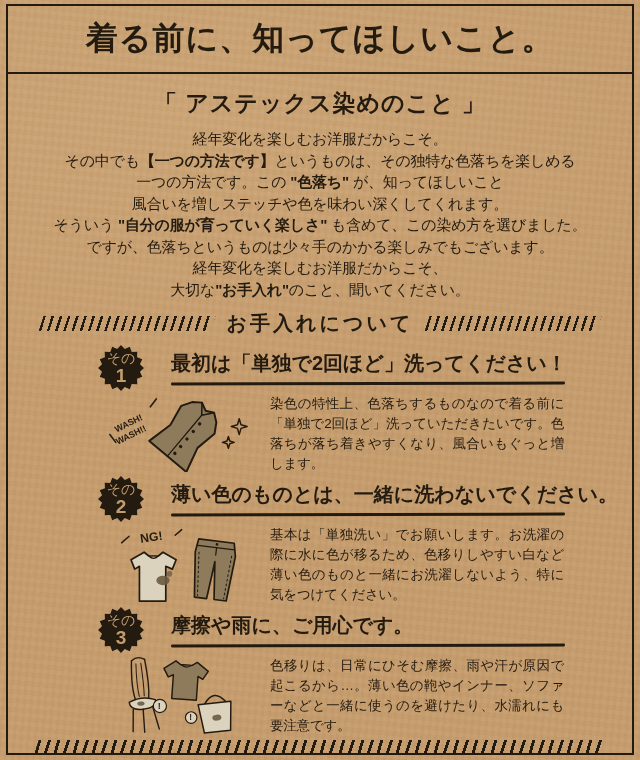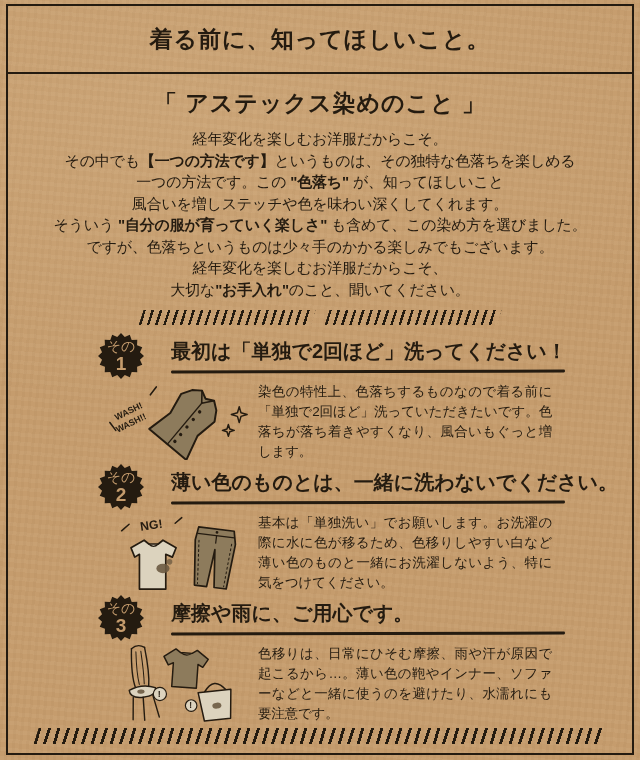--- a/index.html
+++ b/index.html
@@ -22,21 +22,21 @@
   }
   .frame{
     position:absolute;left:6px;right:6px;top:4px;bottom:5px;
     border:2.5px solid var(--ink);overflow:hidden;
   }
   .title-bar{
     height:66px;border-bottom:2.5px solid var(--ink);
     display:flex;align-items:center;justify-content:center;
   }
   .title-bar h1{
-    margin:0;font-size:23px;font-weight:800;letter-spacing:1px;
+    margin:0;font-size:32px;font-weight:800;letter-spacing:1px;
   }
   .content{padding:0 20px;}
   .intro-heading{
     margin:14px 0 0;text-align:center;font-size:23px;font-weight:800;letter-spacing:1px;
   }
   .intro-text{margin-top:9px;text-align:center;}
   .iline{font-size:15px;line-height:21.5px;letter-spacing:-0.2px;white-space:nowrap;}
   .iline .b{font-weight:800;}
   .section-header{
     margin:10px 0 8px;display:flex;align-items:center;justify-content:center;gap:14px;
@@ -56,21 +56,21 @@
   }
   .badge-label{font-size:14px;line-height:1;}
   .badge-num{font-size:19px;font-weight:bold;line-height:1;margin-top:1px;}
   .head-text{padding-top:5px;margin-left:19px;}
   .care-item h3{margin:0;font-size:20px;font-weight:800;white-space:nowrap;}
   .underline{width:394px;height:3px;background:var(--ink);margin-top:5px;border-radius:2px/3px;transform:rotate(-.15deg);}
   .item-row{display:flex;margin-top:2px;align-items:flex-start;}
   .illus{width:152px;height:79px;flex:none;margin-left:4px;}
   .illus svg{width:100%;height:100%;display:block;}
   .item-body{
-    width:294px;margin:1px 4px 0;font-size:13.5px;line-height:20px;letter-spacing:-0.2px;
+    width:294px;margin:1px 16px 0;font-size:13.5px;line-height:20px;letter-spacing:-0.2px;
     text-align:justify;
   }
   .bottom-stripe{
     margin:4px 8px 0;height:16px;
     background:repeating-linear-gradient(90deg, var(--ink) 0 3px, transparent 3px 9.5px);
     transform:skewX(-18deg);
   }
   .sketch{stroke:var(--ink);stroke-linejoin:round;stroke-linecap:round;}
   .hand{font-family:"Liberation Sans","DejaVu Sans",sans-serif;font-weight:bold;fill:var(--ink);}
 </style>
@@ -94,20 +94,21 @@
         <div class="iline"><span>一つの方法です。この </span><span class="b">"色落ち"</span><span> が、知ってほしいこと</span></div>
         <div class="iline"><span>風合いを増しステッチや色を味わい深くしてくれます。</span></div>
         <div class="iline"><span>そういう </span><span class="b">"自分の服が育っていく楽しさ"</span><span> も含めて、この染め方を選びました。</span></div>
         <div class="iline"><span>ですが、色落ちというものは少々手のかかる楽しみでもございます。</span></div>
         <div class="iline"><span>経年変化を楽しむお洋服だからこそ、</span></div>
         <div class="iline"><span>大切な</span><span class="b">"お手入れ"</span><span>のこと、聞いてください。</span></div>
       </div>
 
       <div class="section-header">
         <span class="stripe"></span>
+        <span class="section-title">お手入れについて</span>
         <span class="stripe"></span>
       </div>
 
       <section class="care-item">
         <div class="item-head">
           <div class="badge">
             <span class="badge-label">その</span>
             <span class="badge-num">1</span>
           </div>
           <div class="head-text">

